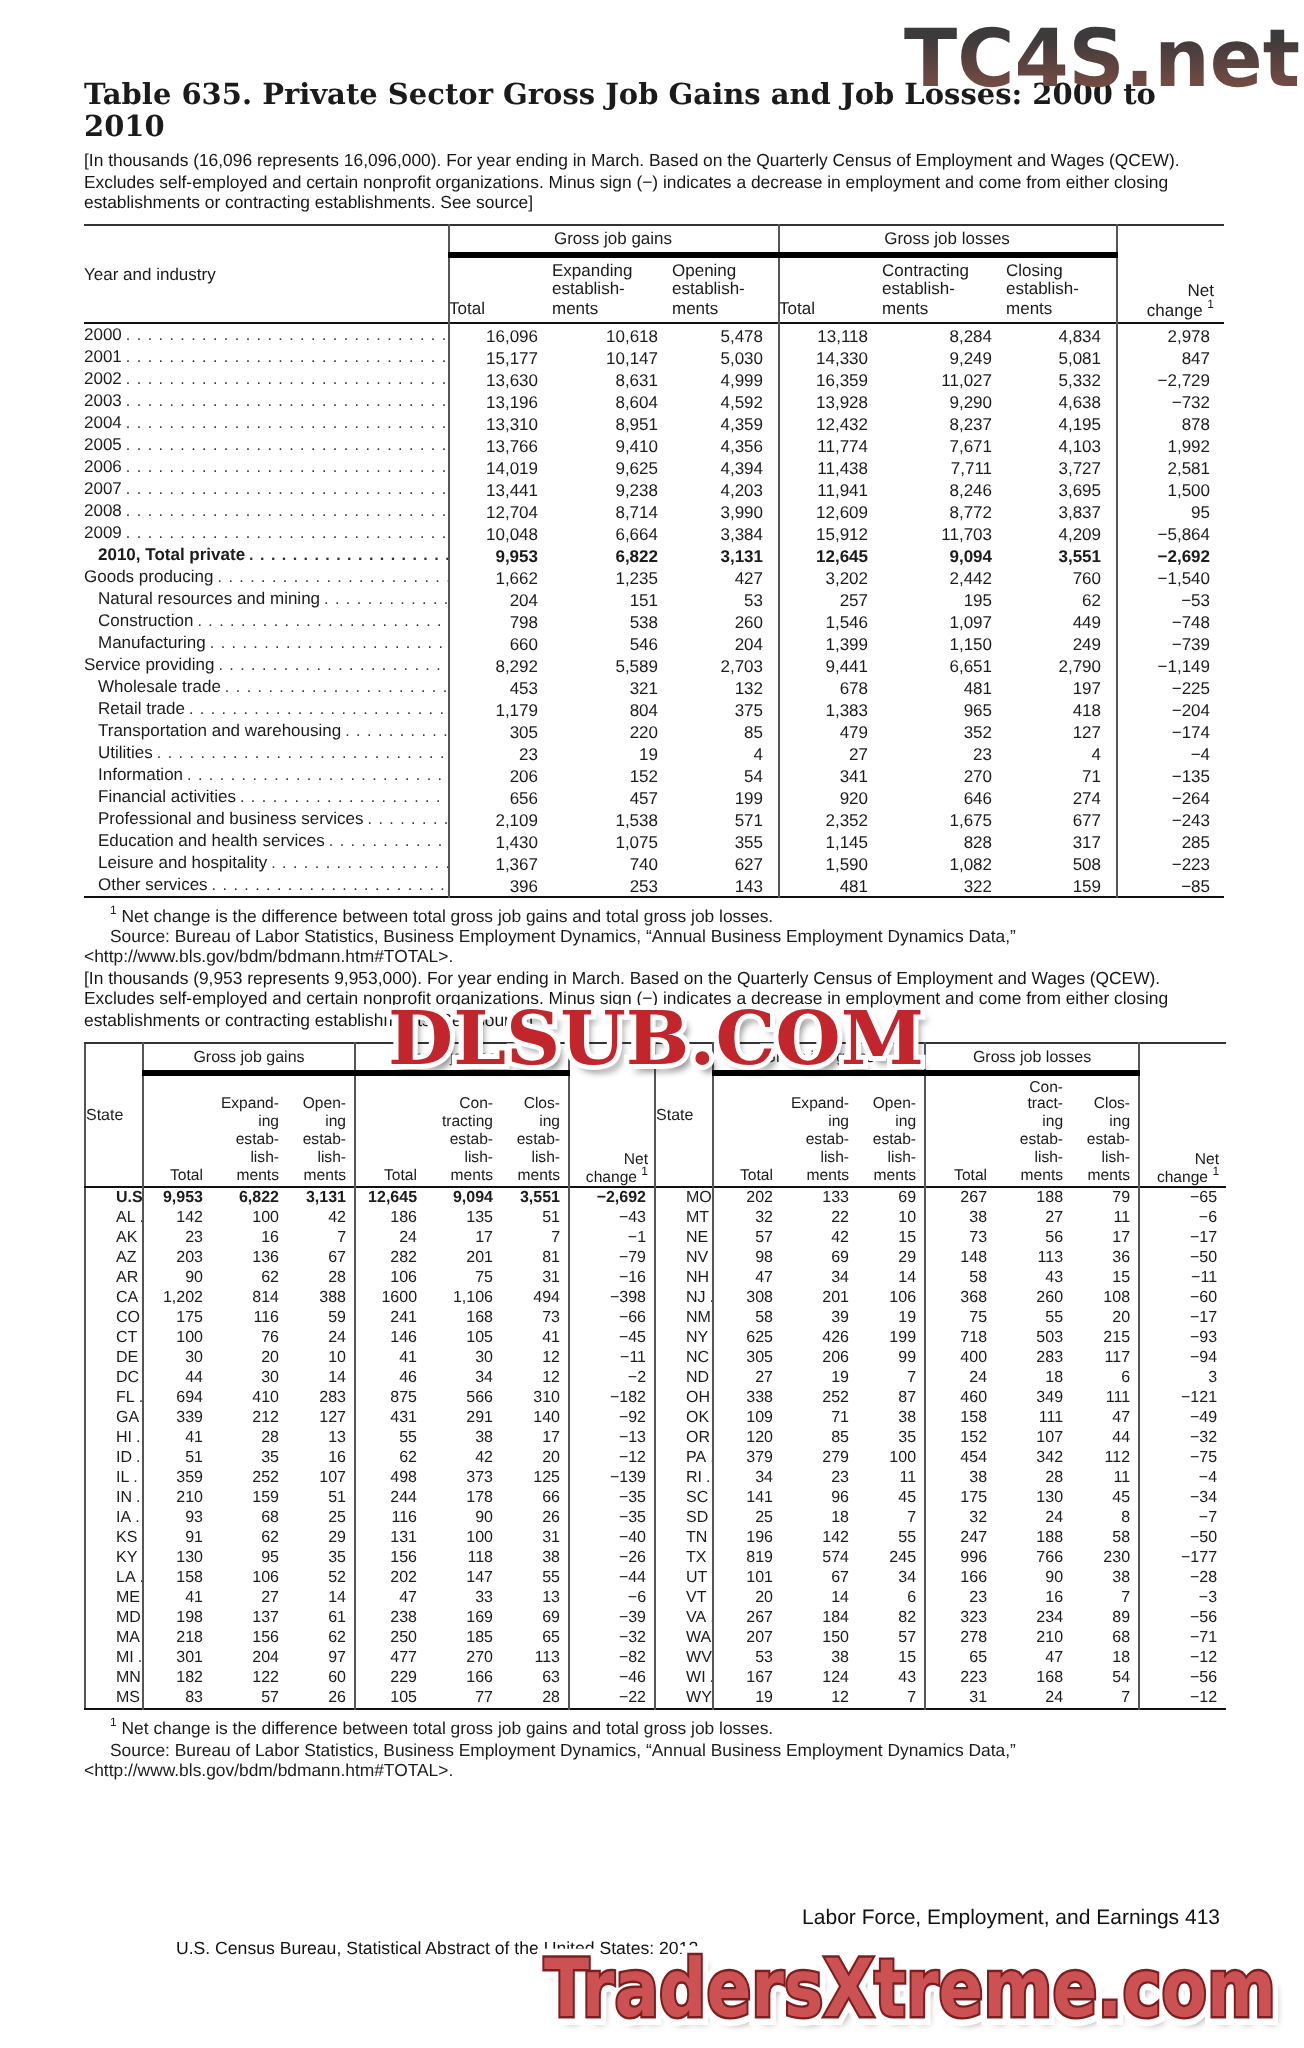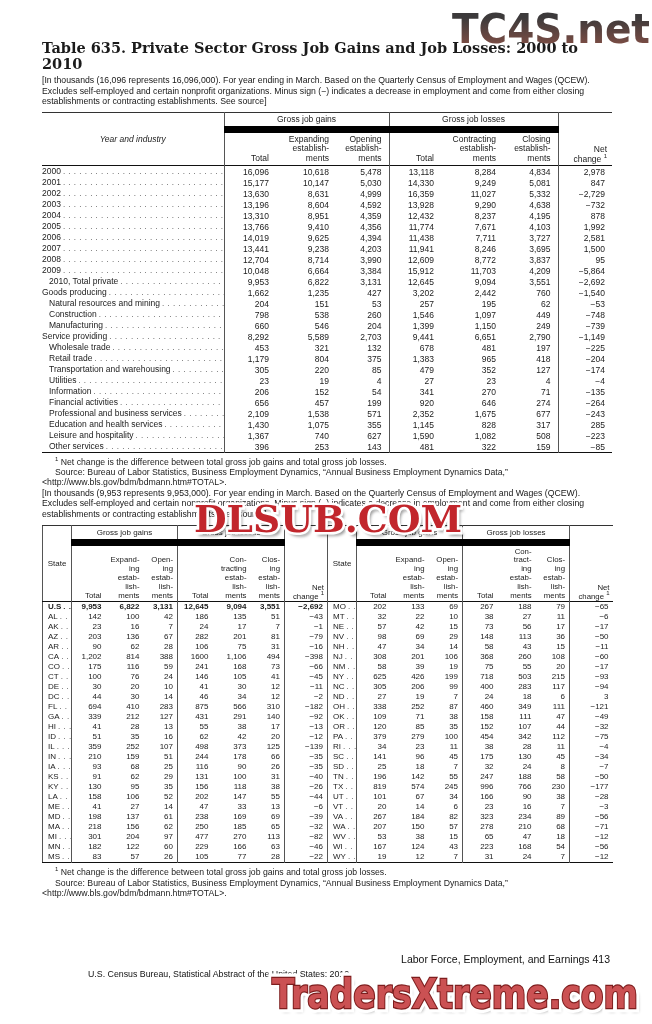--- a/index.html
+++ b/index.html
@@ -11,41 +11,41 @@
   .tbl-title{
     font-family:"DejaVu Serif","Liberation Serif",serif;
     font-weight:bold;font-size:14.5px;line-height:16px;margin:0 0 3px 0;letter-spacing:0px;
   }
   .tbl-note{font-size:8.7px;line-height:10.6px;margin:0 0 5px 0;color:#161616;}
   table{border-collapse:collapse;table-layout:fixed;width:570px;border-top:1px solid #333;}
   td,th{padding:0;margin:0;font-weight:normal;vertical-align:bottom;overflow:hidden;}
   thead{border-bottom:1.4px solid #111;}
   tbody{border-bottom:1.4px solid #111;}
   .bl{border-left:1px solid #555;}
-  th.group{font-size:8.5px;text-align:center;border-bottom:7px solid #000000;height:13px;vertical-align:middle;}
-  .t635 th.sub{font-size:8.5px;line-height:9.6px;text-align:right;padding:2px 7px 1px 0;white-space:pre-line;}
-  .t635 th.stubh{font-size:8.5px;text-align:center;vertical-align:middle;font-style:italic;}
+  th.group{font-size:8.5px;text-align:center;border-bottom:3px solid #000000;height:13px;vertical-align:middle;}
+  .t635 th.sub{font-size:8.5px;line-height:9.6px;text-align:left;padding:2px 7px 1px 0;white-space:pre-line;}
+  .t635 th.stubh{font-size:8.5px;text-align:left;vertical-align:middle;}
   .t635 th.neth{font-size:8.5px;line-height:9.6px;text-align:right;padding-right:5px;white-space:pre-line;}
   .t635 td.num{font-size:8.5px;text-align:right;padding-right:7px;height:10px;line-height:10px;white-space:nowrap;}
   .t635 td.stub{font-size:8.5px;height:10px;line-height:10px;}
-  tr.bold td{font-weight:normal;}
+  tr.bold td{font-weight:bold;}
   .stubwrap{display:flex;align-items:baseline;}
   .stub-label{white-space:nowrap;}
   .dots{flex:1 1 auto;overflow:hidden;white-space:nowrap;color:#333;font-size:8px;letter-spacing:0.5px;padding-left:2px;}
   .ind1 .stub-label{padding-left:7px;}
   sup{font-size:6px;vertical-align:super;line-height:0;}
   .footnote-block{font-size:8.7px;line-height:10.4px;margin-top:4px;}
   .fn-ind{padding-left:13px;}
   .t636{border-left:1px solid #555;}
   .t636 th.group{font-size:8px;}
   .t636 th.sub{font-size:7.8px;line-height:8.8px;text-align:right;padding:2px 4px 1px 0;white-space:pre-line;}
-  .t636 th.stubh{font-size:8px;text-align:center;vertical-align:middle;}
+  .t636 th.stubh{font-size:8px;text-align:left;vertical-align:middle;}
   .t636 th.neth{font-size:7.8px;line-height:8.8px;text-align:right;padding-right:3px;white-space:pre-line;}
   .t636 td.num{font-size:8px;text-align:right;padding-right:4px;height:10px;line-height:10px;white-space:nowrap;}
-  .t636 td.stub{font-size:8px;height:10px;line-height:10px;padding-left:5px;}
+  .t636 td.stub{font-size:8px;height:10px;line-height:10px;padding-left:15px;}
   .wm{position:absolute;pointer-events:none;}
   .footer-right{position:absolute;top:953px;right:42px;font-size:10.5px;color:#111;}
   .footer-left{position:absolute;top:969px;left:40px;font-size:8.8px;color:#111;margin-left:48px;}
 </style>
 </head>
 <body>
 
 <div class="page">
 
   <h1 class="tbl-title">Table 635. Private Sector Gross Job Gains and Job Losses: 2000 to 2010</h1>

